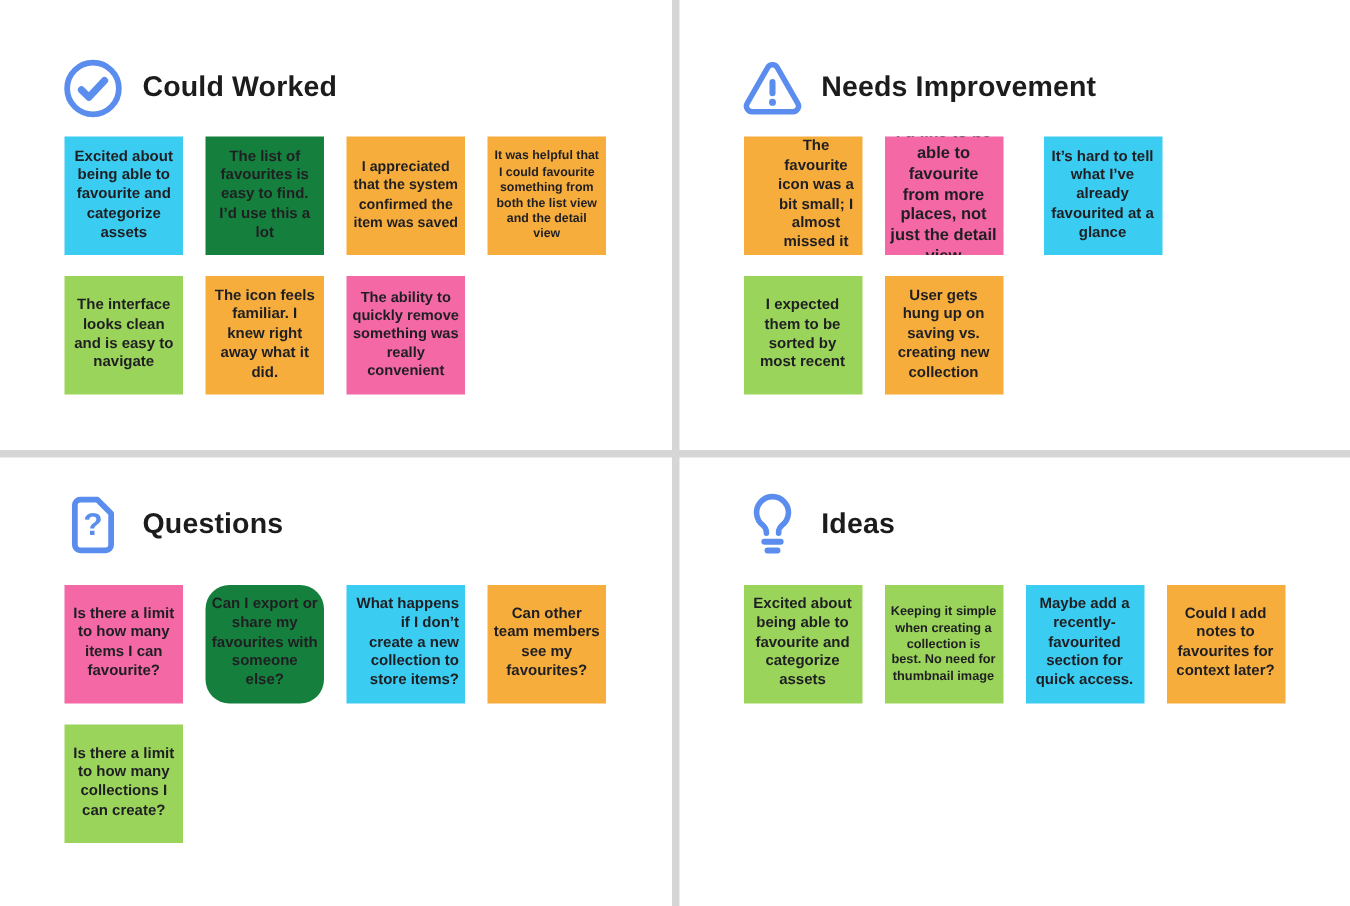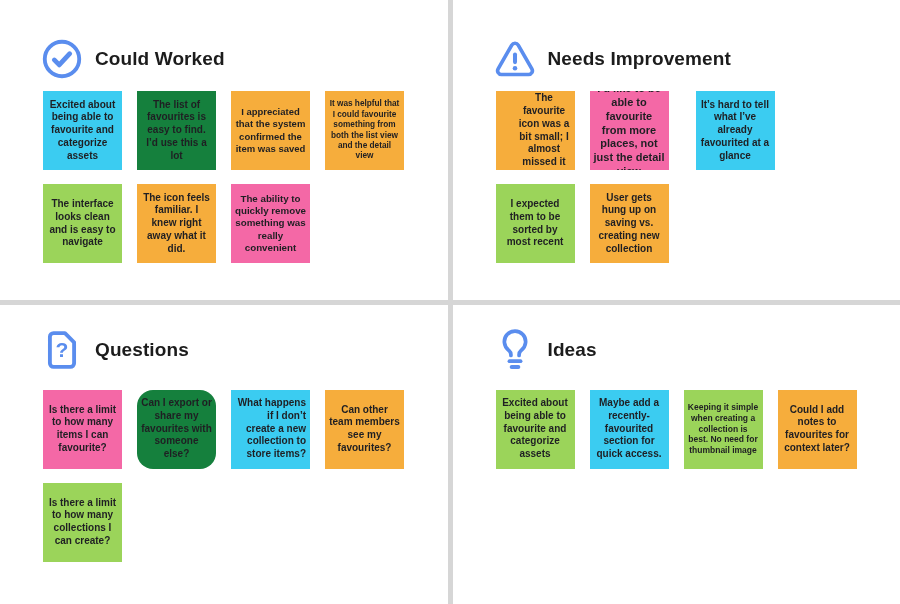--- a/index.html
+++ b/index.html
@@ -130,19 +130,19 @@
         <svg viewBox="0 0 24 26" fill="none" stroke="currentColor">
           <path d="M9.7 16.1 v-0.4 c0-1 -0.5-1.9 -1.3-2.6 a6 6 0 1 1 7.2 0 c-0.8 0.7 -1.3 1.6 -1.3 2.6 v0.4" stroke-width="2.1" stroke-linecap="round"></path>
           <line x1="8.9" y1="19.3" x2="15.1" y2="19.3" stroke-width="2.2" stroke-linecap="round"></line>
           <line x1="10.1" y1="22.6" x2="13.9" y2="22.6" stroke-width="2.2" stroke-linecap="round"></line>
         </svg>
       </span>
       <h2 class="q-title">Ideas</h2>
     </header>
     <div class="notes">
         <div class="note" style="background: rgb(155, 212, 90);">Excited about being able to favourite and categorize assets</div>
+        <div class="note" style="background: rgb(155, 212, 90); font-size: 8.5px;">Keeping it simple when creating a collection is best. No need for thumbnail image</div>
         <div class="note" style="background: rgb(59, 204, 241);">Maybe add a recently-favourited section for quick access.</div>
-        <div class="note" style="background: rgb(155, 212, 90); font-size: 8.5px;">Keeping it simple when creating a collection is best. No need for thumbnail image</div>
         <div class="note" style="background: rgb(246, 173, 60);">Could I add notes to favourites for context later?</div>
       </div>
   </section>
 
 </div>
 
 </body></html>

